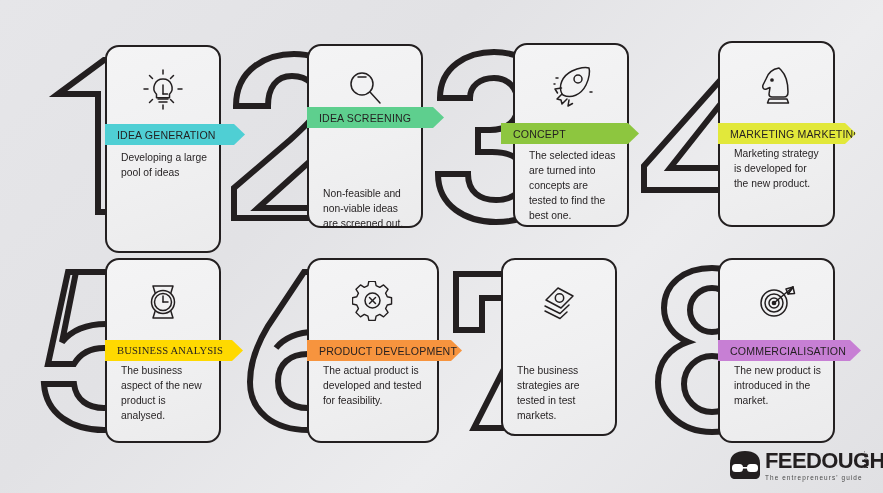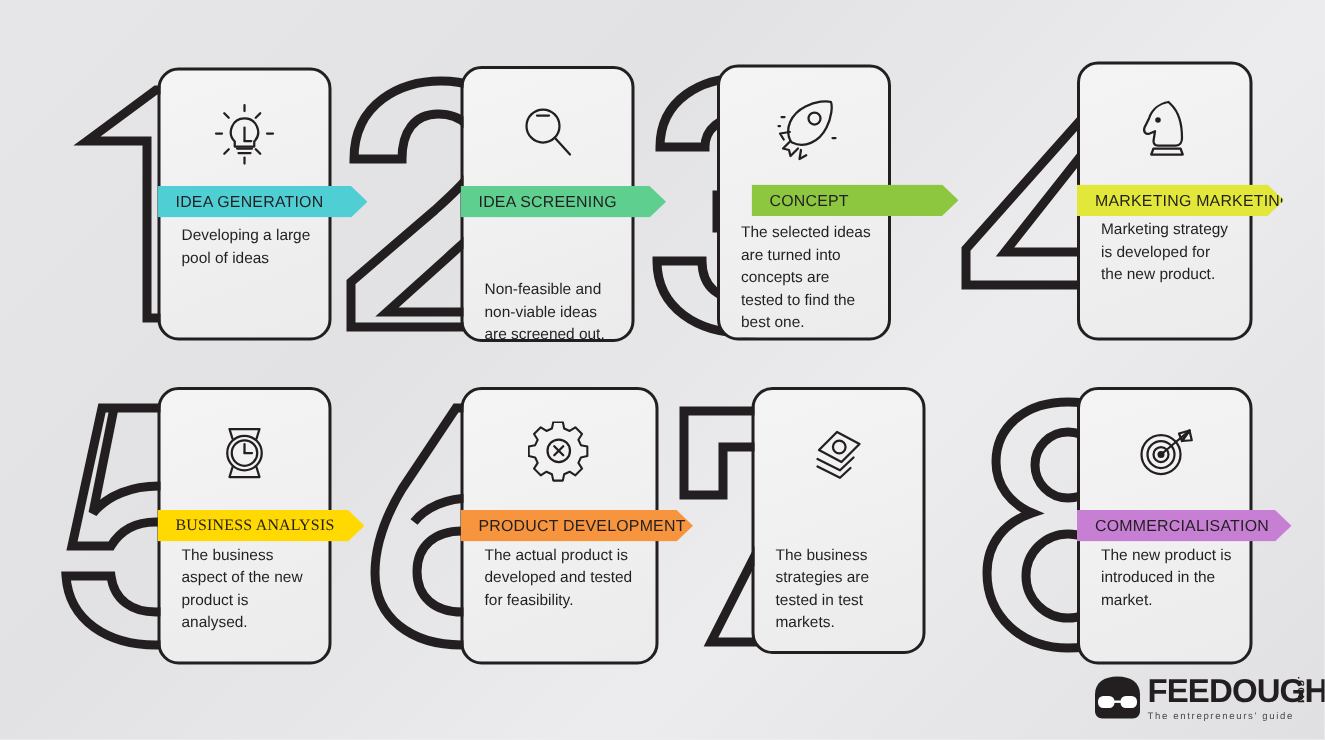--- a/index.html
+++ b/index.html
@@ -158,21 +158,21 @@
   </div>
 
   <div class="numeral" style="left:650px; top:262px; width:124px; height:176px;">
     <svg viewBox="0 0 124 176" width="124" height="176">
       <path d="M62 6 C34 6 14 22 14 46 C14 62 24 74 38 80 C20 86 8 100 8 120 C8 148 30 170 62 170 C94 170 116 148 116 120 C116 100 104 86 86 80 C100 74 110 62 110 46 C110 22 90 6 62 6 Z"></path>
       <circle cx="62" cy="48" r="22"></circle>
       <circle cx="62" cy="122" r="28"></circle>
     </svg>
   </div>
 
-  <div class="card" style="left:105px; top:45px; width:116px; height:182px;">
+  <div class="card" style="left:105px; top:45px; width:116px; height:208px;">
     <div class="card-icon" style="top:16px; height:52px;">
       <svg width="46" height="46" viewBox="0 0 46 46">
         <path d="M23 13 a9 9 0 0 1 6.5 15.3 l0 3.4 l-13 0 l0 -3.4 A9 9 0 0 1 23 13 Z"></path>
         <line x1="18" y1="33" x2="28" y2="33"></line>
         <line x1="19" y1="36" x2="27" y2="36"></line>
         <line x1="23" y1="19" x2="23" y2="28"></line>
         <line x1="23" y1="28" x2="27.5" y2="28"></line>
         <line x1="23" y1="4" x2="23" y2="8"></line>
         <line x1="23" y1="39" x2="23" y2="43"></line>
         <line x1="4" y1="23" x2="8" y2="23"></line>
@@ -190,23 +190,23 @@
   <div class="card" style="left:307px; top:44px; width:116px; height:184px;">
     <div class="card-icon" style="top:16px; height:52px;">
       <svg width="42" height="42" viewBox="0 0 42 42">
         <circle cx="18" cy="17" r="11"></circle>
         <line x1="14" y1="10" x2="22" y2="10"></line>
         <line x1="26" y1="25" x2="36" y2="36"></line>
       </svg>
     </div>
     <div class="card-body" style="top:104px;margin-top:37px;">Non-feasible and non-viable ideas are screened out.</div>
   </div>
-  <div class="ribbon" style="left:307px; top:124px; width:137px; background:#5ecf8e;">IDEA SCREENING</div>
-
-  <div class="card" style="left:478px; top:43px; width:116px; height:184px;">
+  <div class="ribbon" style="left:307px; top:107px; width:137px; background:#5ecf8e;">IDEA SCREENING</div>
+
+  <div class="card" style="left:513px; top:43px; width:116px; height:184px;">
     <div class="card-icon" style="top:14px; height:54px;">
       <svg width="46" height="44" viewBox="0 0 46 44">
         <path d="M14 30 C10 22 14 12 24 7 C31 3.5 38 3 41 4 C42 7 41.5 14 38 21 C33 31 23 35 15 31 Z"></path>
         <circle cx="30" cy="15" r="4"></circle>
         <path d="M14 30 L9 35 L13 36 L14 40 L19 35"></path>
         <path d="M13.5 24 L7 25 L9.5 29"></path>
         <path d="M21 36 L20 42 L24.5 39.5"></path>
         <line x1="8" y1="14" x2="10" y2="14"></line>
         <line x1="42" y1="28" x2="44" y2="28"></line>
         <line x1="6" y1="20" x2="7" y2="20"></line>

